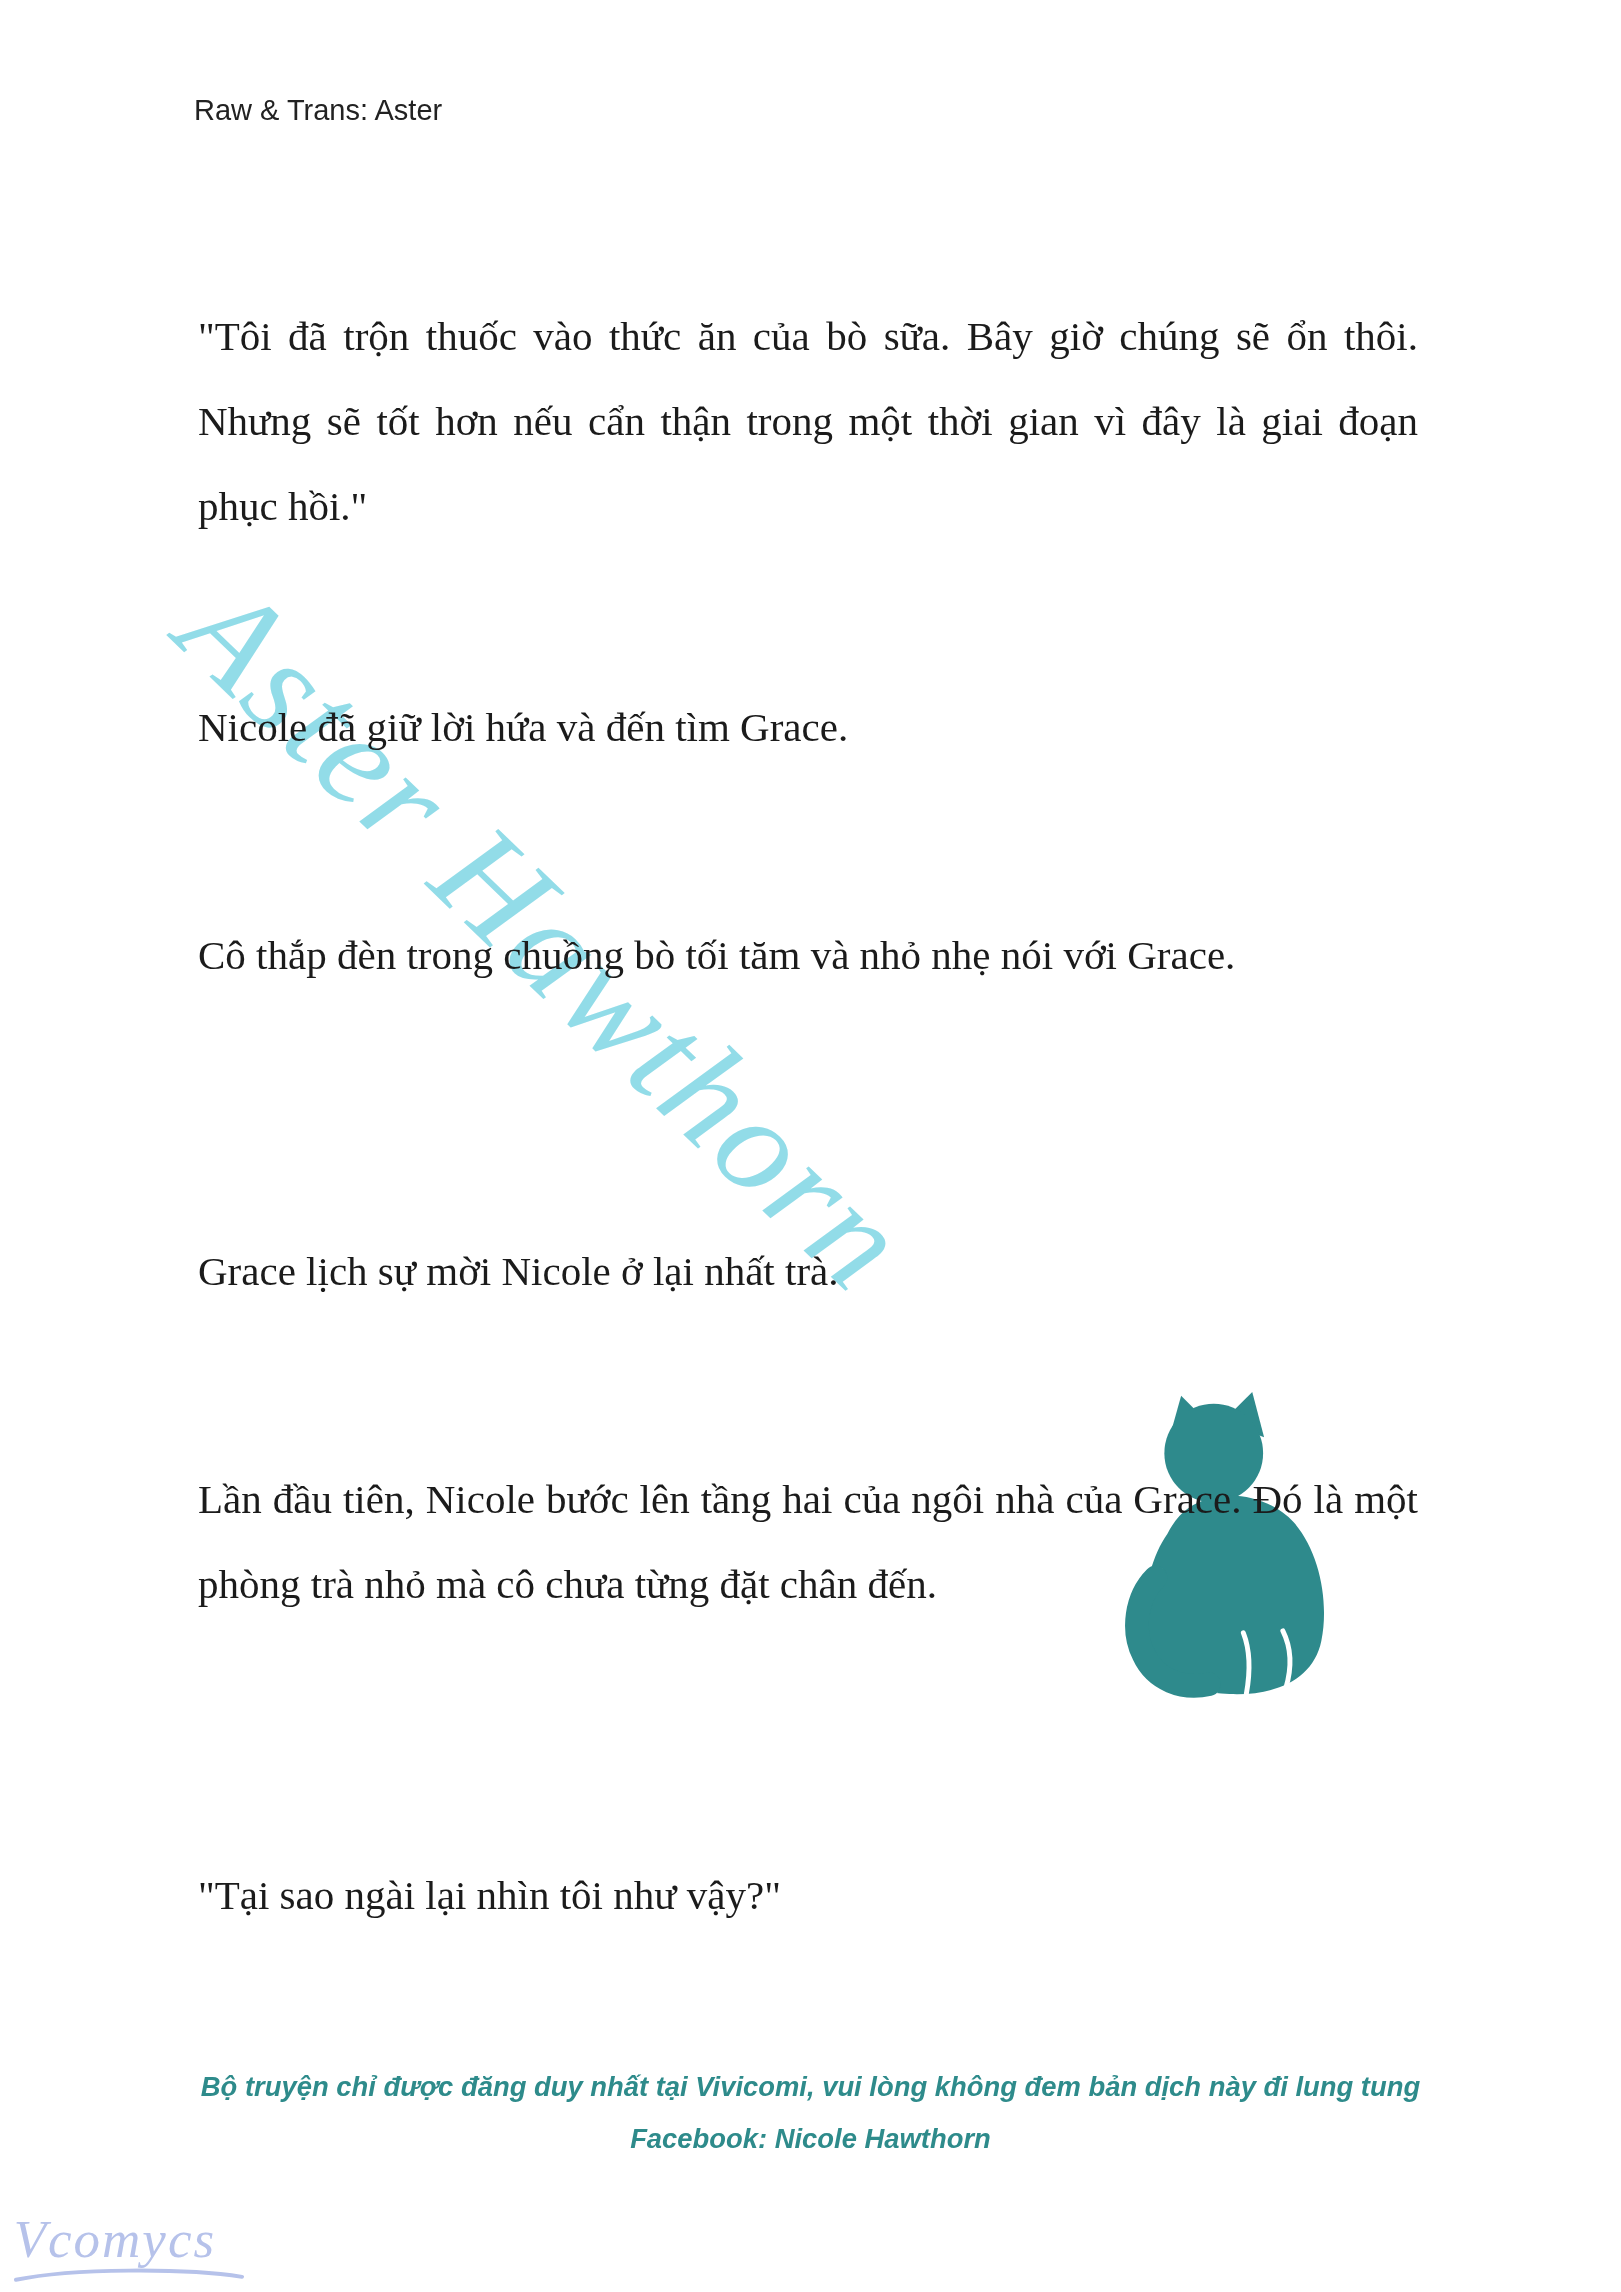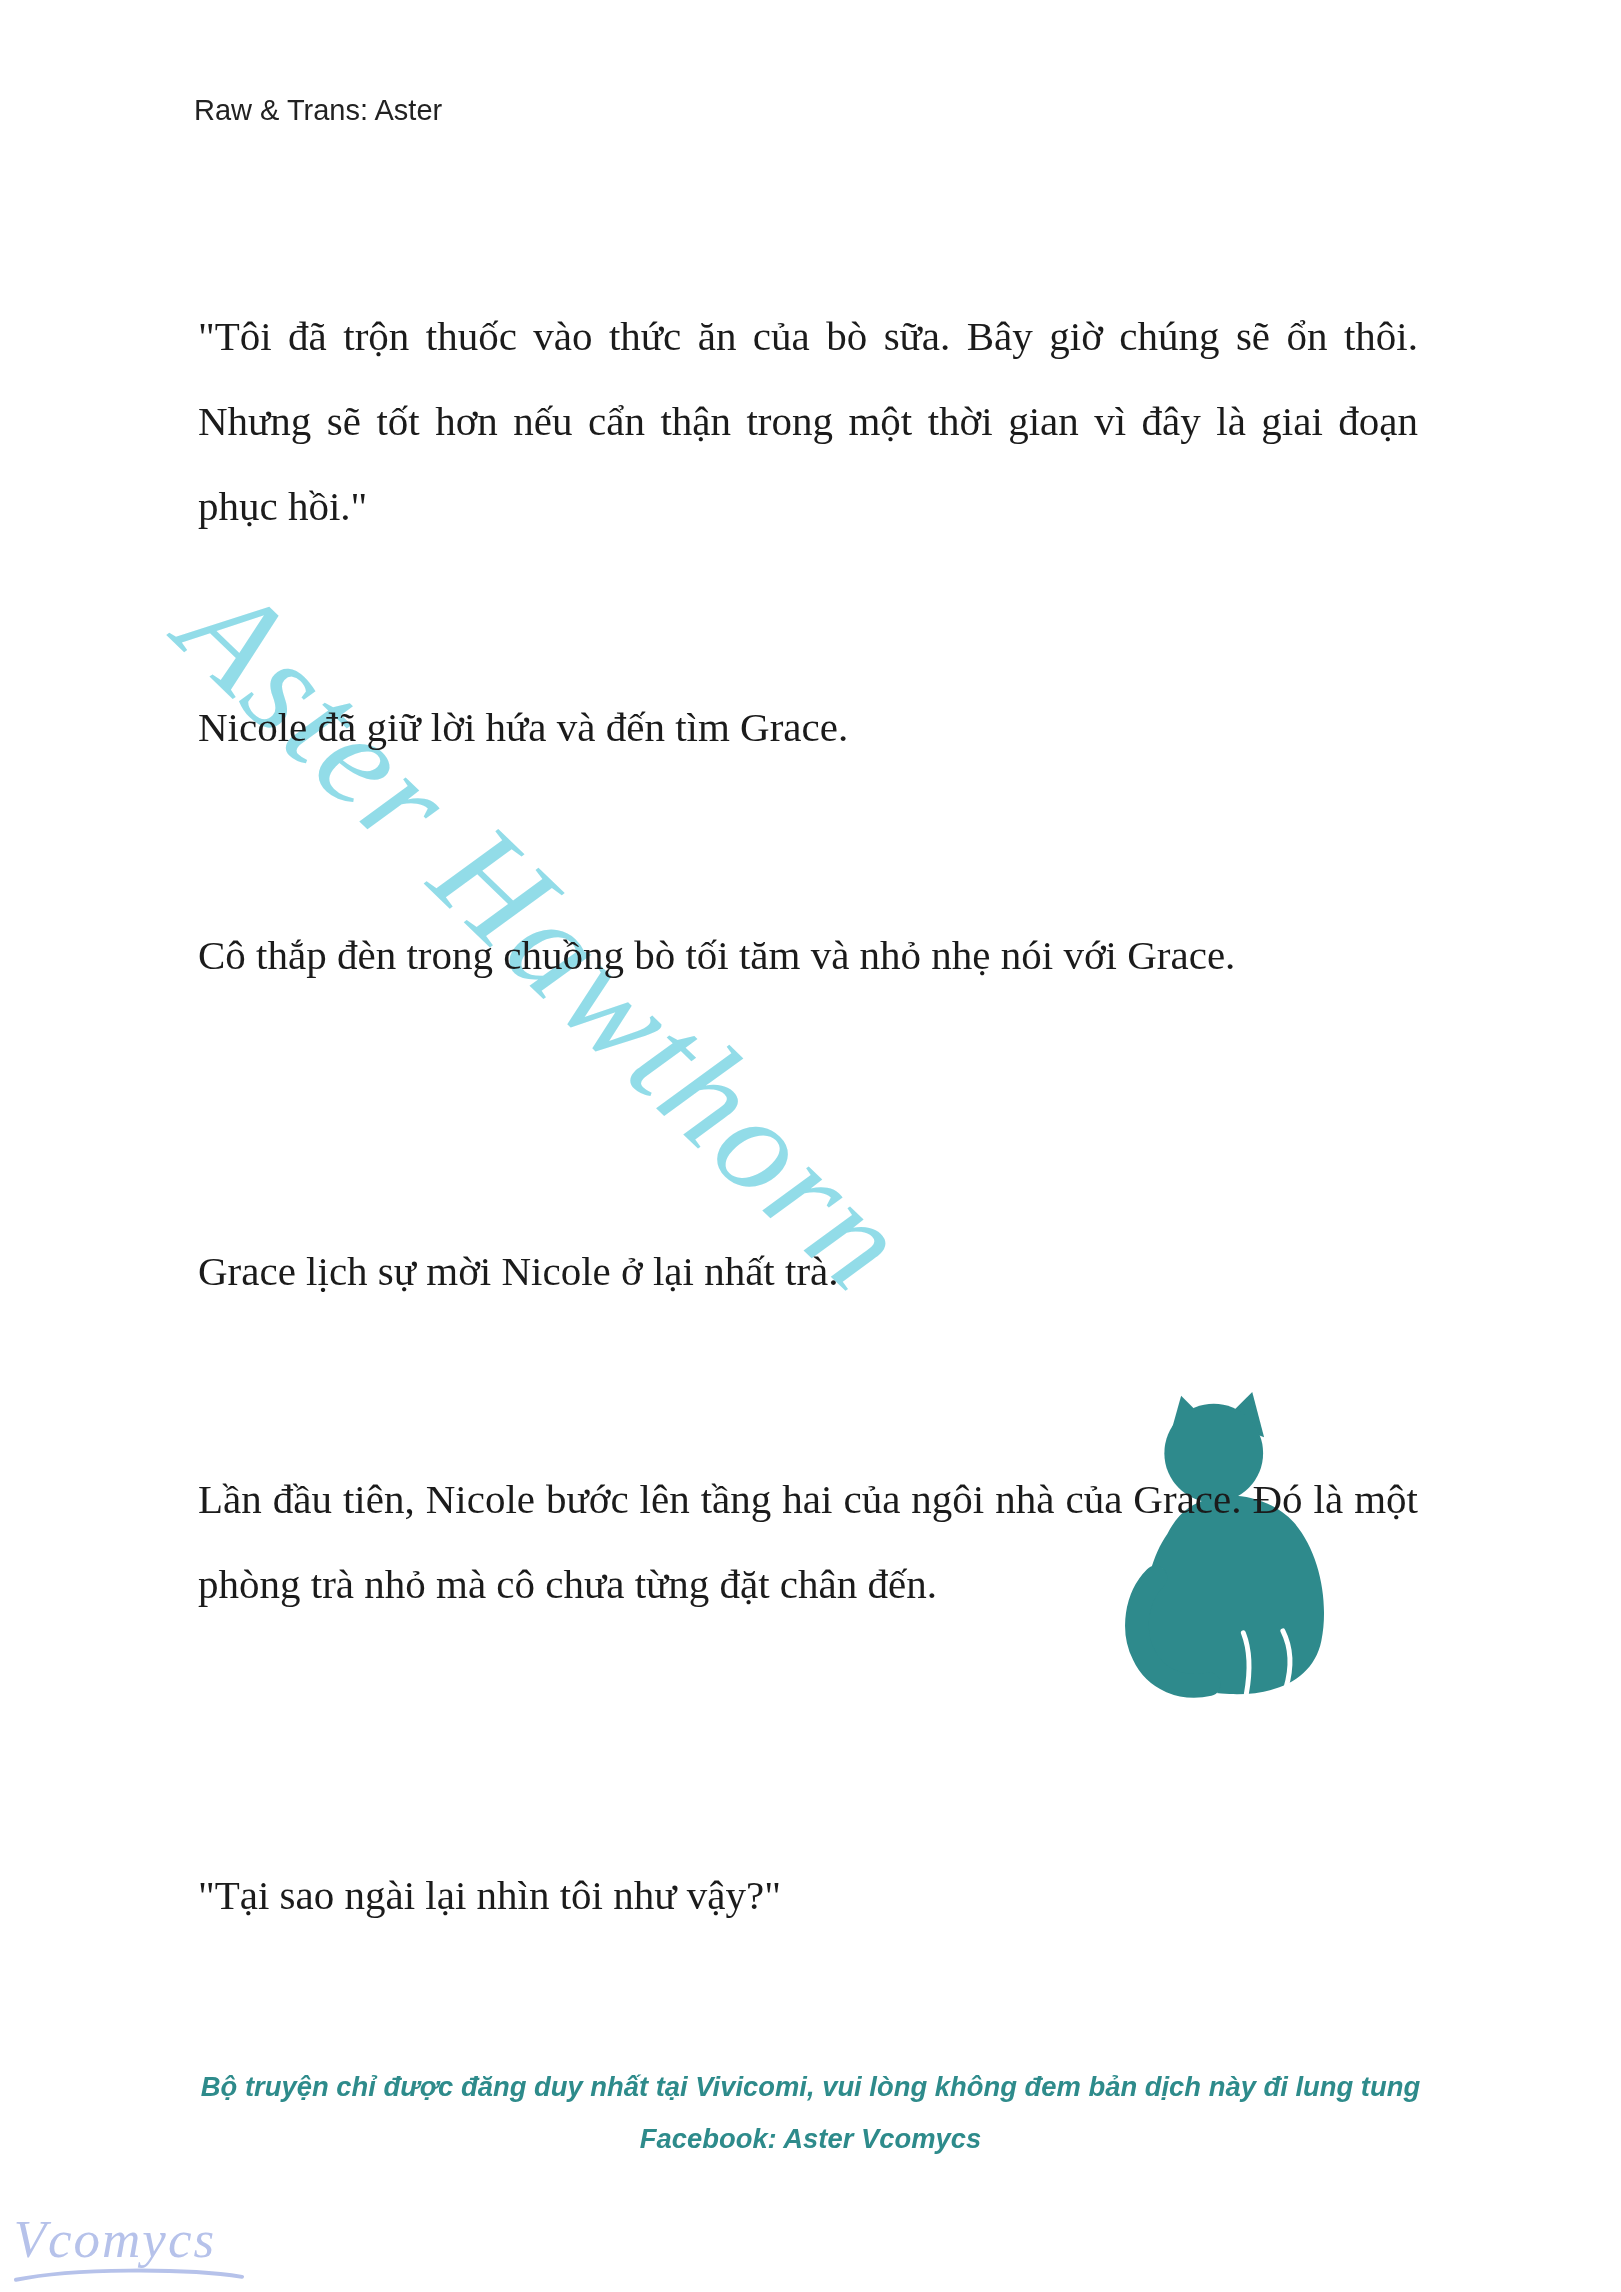--- a/index.html
+++ b/index.html
@@ -86,21 +86,21 @@
     <path d="M32,192 C10,212 4,250 16,278 C28,306 58,316 86,310" fill="none" stroke="#ffffff" stroke-width="14" stroke-linecap="round"></path>
 
     <path d="M30,196 C10,216 6,250 18,274 C30,300 58,310 84,304" fill="none" stroke="#2e8a8c" stroke-width="24" stroke-linecap="round"></path>
 
     <path d="M122,314 C126,292 126,270 119,252" fill="none" stroke="#ffffff" stroke-width="5" stroke-linecap="round"></path>
     <path d="M162,308 C168,288 168,268 159,250" fill="none" stroke="#ffffff" stroke-width="5" stroke-linecap="round"></path>
   </svg>
 
   <div class="footer">
     <div>Bộ truyện chỉ được đăng duy nhất tại Vivicomi, vui lòng không đem bản dịch này đi lung tung</div>
-    <div>Facebook: Aster Vcomycs</div>
+    <div>Facebook: Nicole Hawthorn</div>
   </div>
 
   <div class="logo">
     <span>Vcomycs</span>
     <svg width="230" height="15.7" viewBox="0 0 235 16" xmlns="http://www.w3.org/2000/svg" aria-hidden="true">
       <path d="M2,12 C60,0 175,0 233,9" fill="none" stroke="#b6c2ea" stroke-width="4" stroke-linecap="round"></path>
     </svg>
   </div>
 
 </div>

